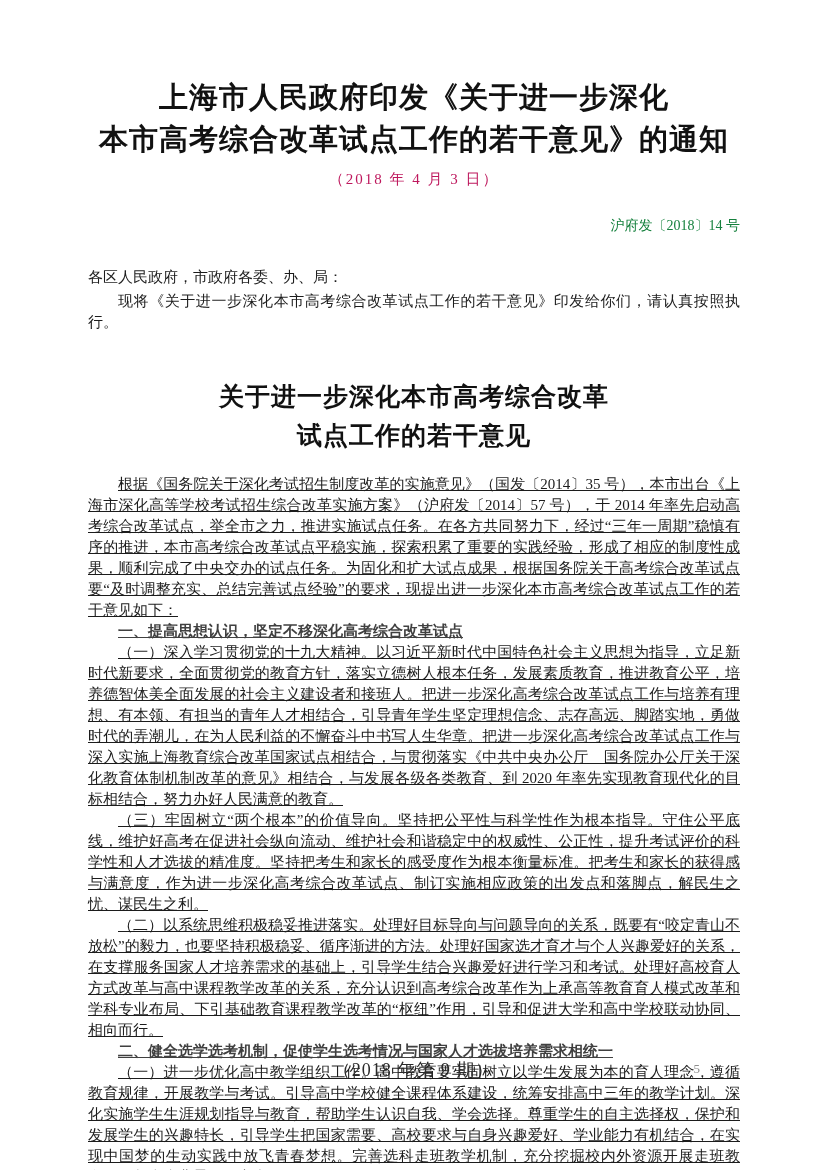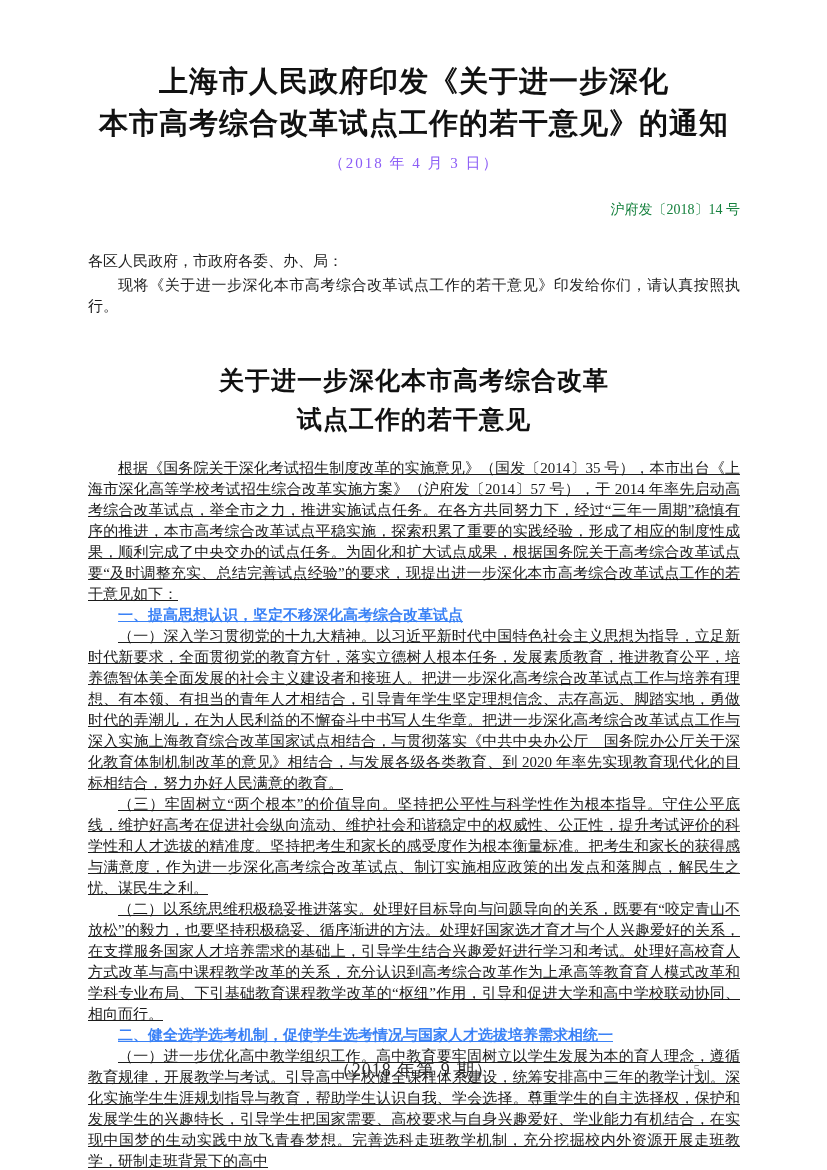--- a/index.html
+++ b/index.html
@@ -7,39 +7,39 @@
     padding: 0;
     background: #ffffff;
   }
   .page {
     position: relative;
     width: 827px;
     height: 1170px;
     margin: 0 auto;
     background: #ffffff;
     box-sizing: border-box;
-    padding: 60px 87px 0 88px;
+    padding: 76px 87px 0 88px;
     color: #1c1c1c;
     font-family: "Liberation Serif", "DejaVu Serif", serif;
     overflow: hidden;
   }
   .notice-title {
     text-align: center;
     font-weight: 700;
     font-size: 29px;
     line-height: 42px;
     letter-spacing: 1px;
     color: #111111;
   }
   .date-line {
     text-align: center;
     font-size: 15px;
     letter-spacing: 2px;
     margin-top: 10px;
-    color: #8b5cf6;
+    color: #be185d;
   }
   .doc-number {
     text-align: right;
     font-size: 14px;
     margin-top: 28px;
     color: #15803d;
   }
   .salutation {
     font-size: 15px;
     line-height: 21px;
@@ -67,21 +67,21 @@
   .body-text {
     font-size: 15px;
     line-height: 21px;
     text-align: justify;
     text-indent: 2em;
     margin: 0;
     text-decoration: underline;
   }
   .heading-text {
     font-weight: 700;
-    color: #3b82f6;
+    color: #404040;
   }
   .footer {
     position: absolute;
     left: 0;
     right: 0;
     top: 1058px;
     height: 24px;
   }
   .footer-issue {
     display: block;

